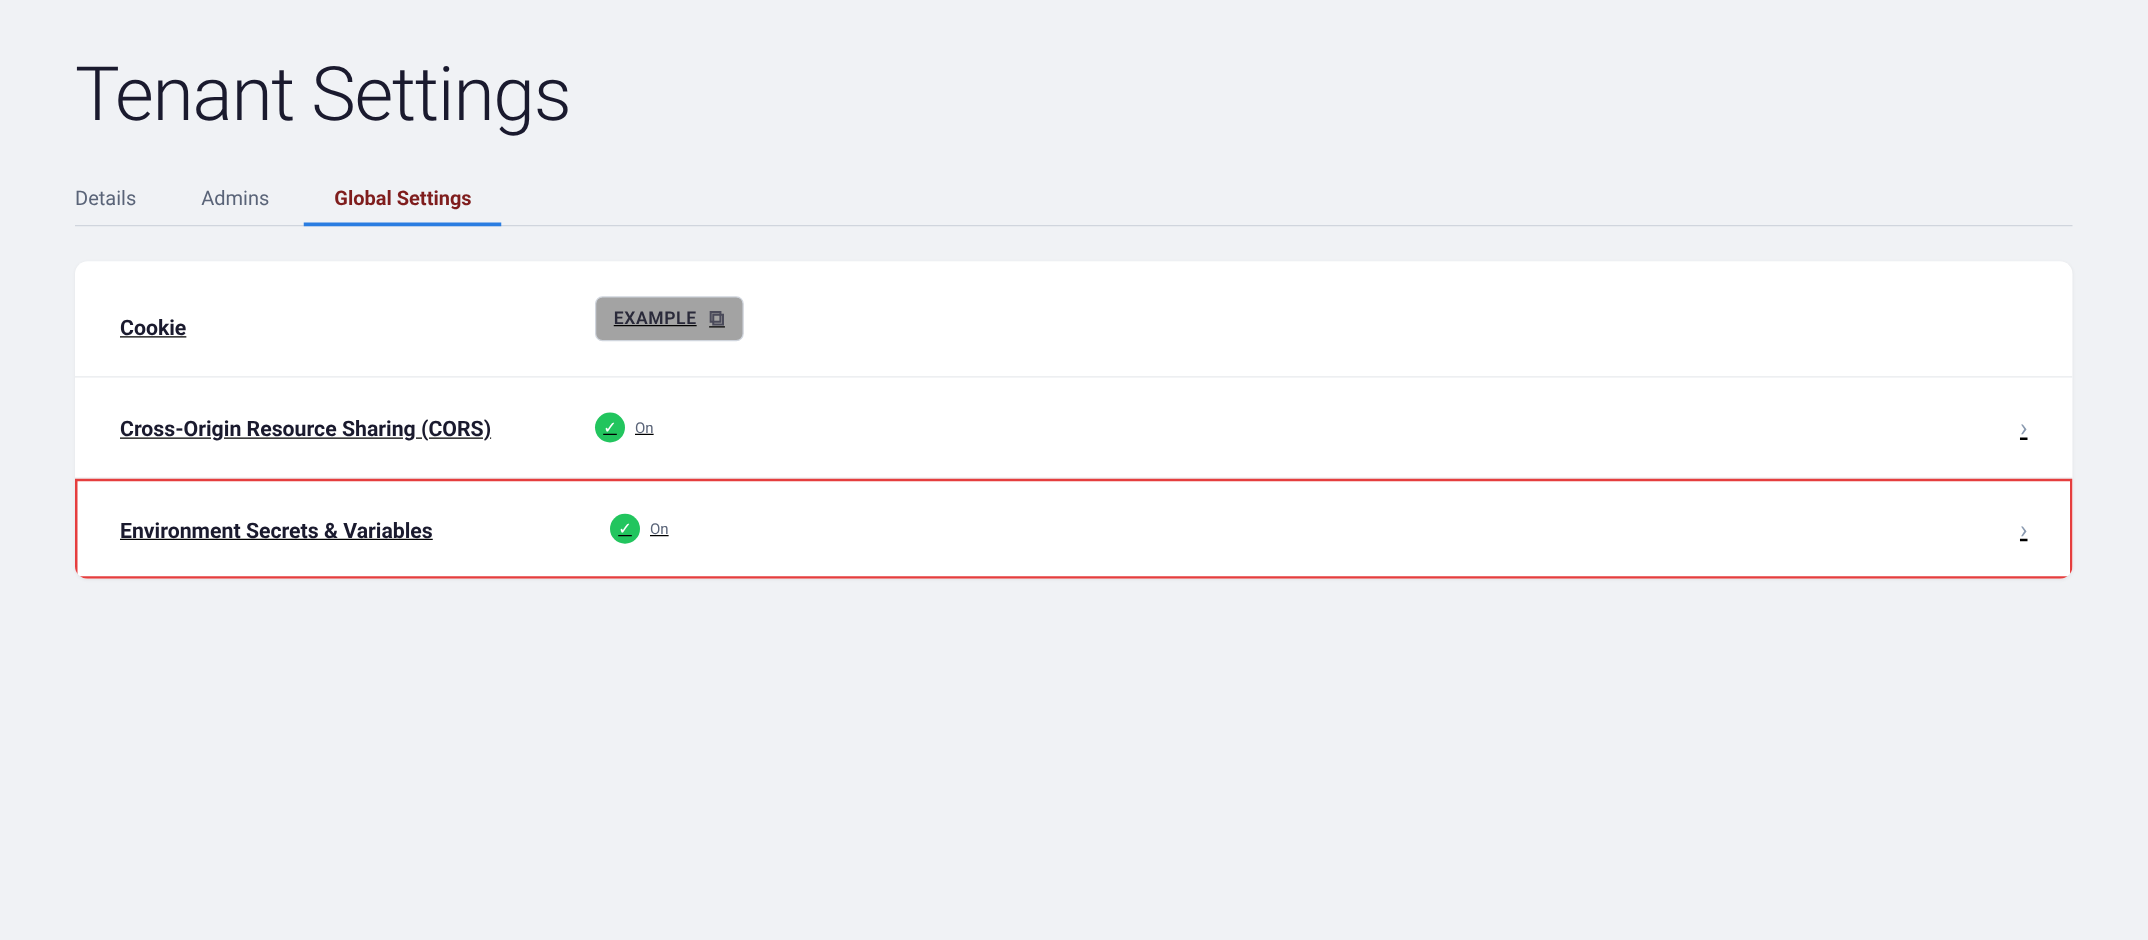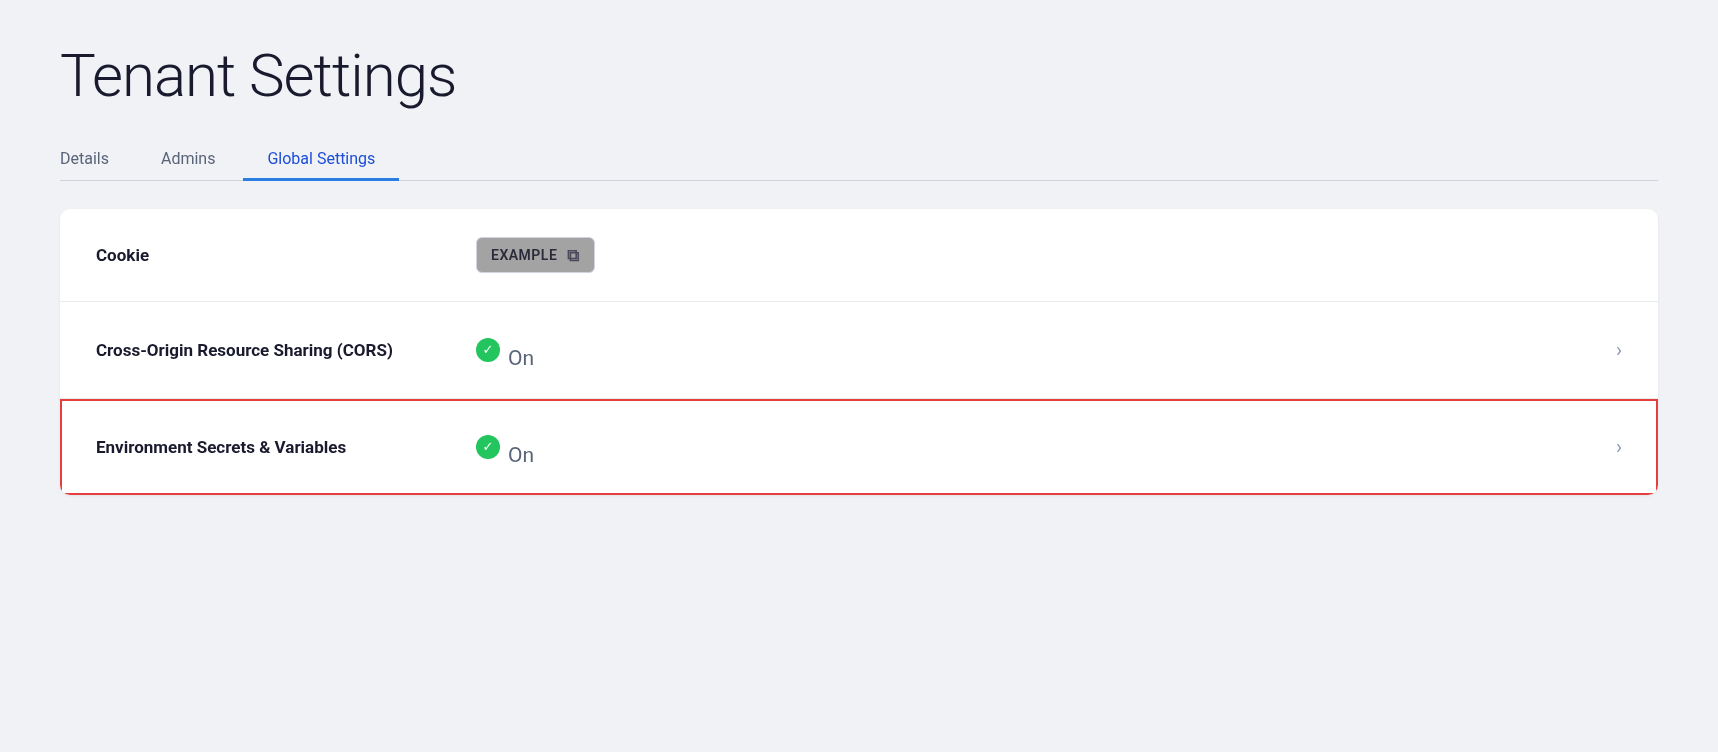--- a/index.html
+++ b/index.html
@@ -43,38 +43,39 @@
       border-left: none;
       border-right: none;
       font-family: inherit;
     }
 
     .tab:first-child {
       padding-left: 0;
     }
 
     .tab.active {
-      color: #1d4ed8;
+      color: #7f1d1d;
       border-bottom: 3px solid #2a7de1;
-      font-weight: 400;
+      font-weight: 700;
     }
 
     .content-card {
       background: #ffffff;
       border-radius: 10px;
       overflow: hidden;
       box-shadow: 0 1px 3px rgba(0,0,0,0.06);
     }
 
     .card-row {
       display: flex;
-      align-items: center;
+      align-items: flex-end;
       padding: 28px 36px;
       border-bottom: 1px solid #e8eaed;
       position: relative;
+      text-decoration: underline;
     }
 
     .card-row:last-child {
       border-bottom: none;
     }
 
     .row-label {
       font-size: 17px;
       font-weight: 700;
       color: #1a1a2e;
@@ -123,35 +124,35 @@
       background: #22c55e;
       display: flex;
       align-items: center;
       justify-content: center;
       color: white;
       font-size: 13px;
       flex-shrink: 0;
     }
 
     .status-text {
-      font-size: 21px;
+      font-size: 12px;
       color: #5a6478;
-      margin-top: 16px;
     }
 
     .chevron-right {
       margin-left: auto;
       color: #8a9ab0;
       font-size: 20px;
       cursor: pointer;
     }
 
     .card-row.highlighted {
       outline: 2.5px solid #e53e3e;
       outline-offset: -2px;
+      gap: 12px;
     }
   </style>
 </head>
 <body>
 
 <h1 class="page-title">Tenant Settings</h1>
 
 <div class="tabs-bar">
   <button class="tab">Details</button>
   <button class="tab">Admins</button>

